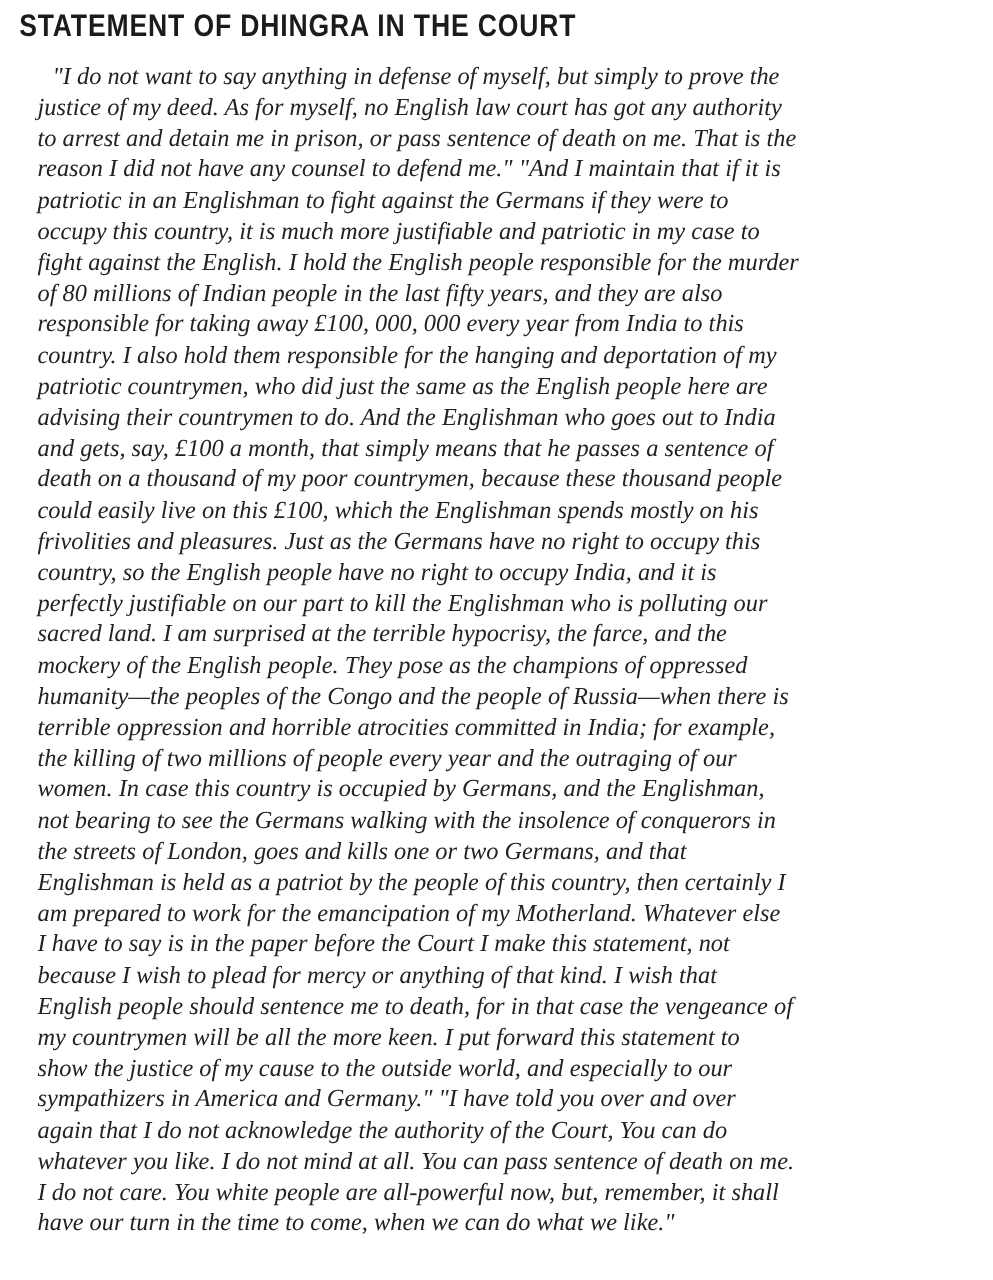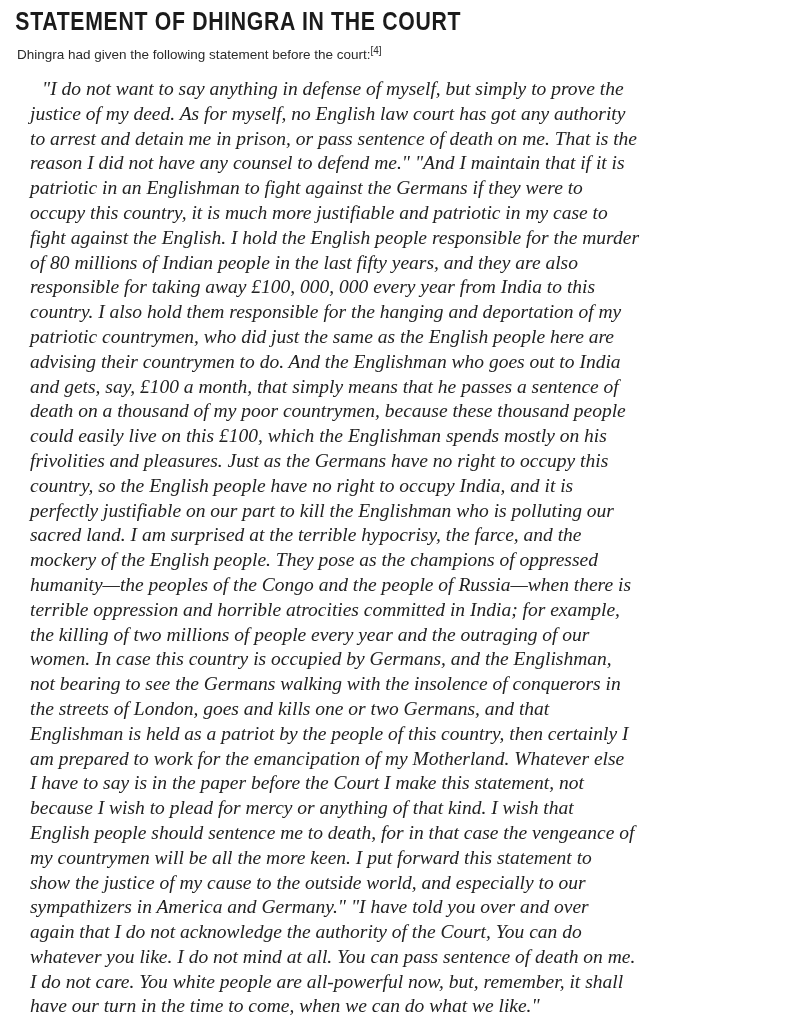--- a/index.html
+++ b/index.html
@@ -59,21 +59,20 @@
     text-indent: 12px;
   }
 </style>
 </head>
 <body>
 
 <div class="article">
 
   <h1 class="section-heading">STATEMENT OF DHINGRA IN THE COURT</h1>
 
-  <p class="intro-line"><span>Dhingra had given the following statement before the court:</span><sup class="ref-sup">[4]</sup></p>
 
   <blockquote class="statement-quote">"I do not want to say anything in defense of myself, but simply to prove the
 justice of my deed. As for myself, no English law court has got any authority
 to arrest and detain me in prison, or pass sentence of death on me. That is the
 reason I did not have any counsel to defend me." "And I maintain that if it is
 patriotic in an Englishman to fight against the Germans if they were to
 occupy this country, it is much more justifiable and patriotic in my case to
 fight against the English. I hold the English people responsible for the murder
 of 80 millions of Indian people in the last fifty years, and they are also
 responsible for taking away £100, 000, 000 every year from India to this

